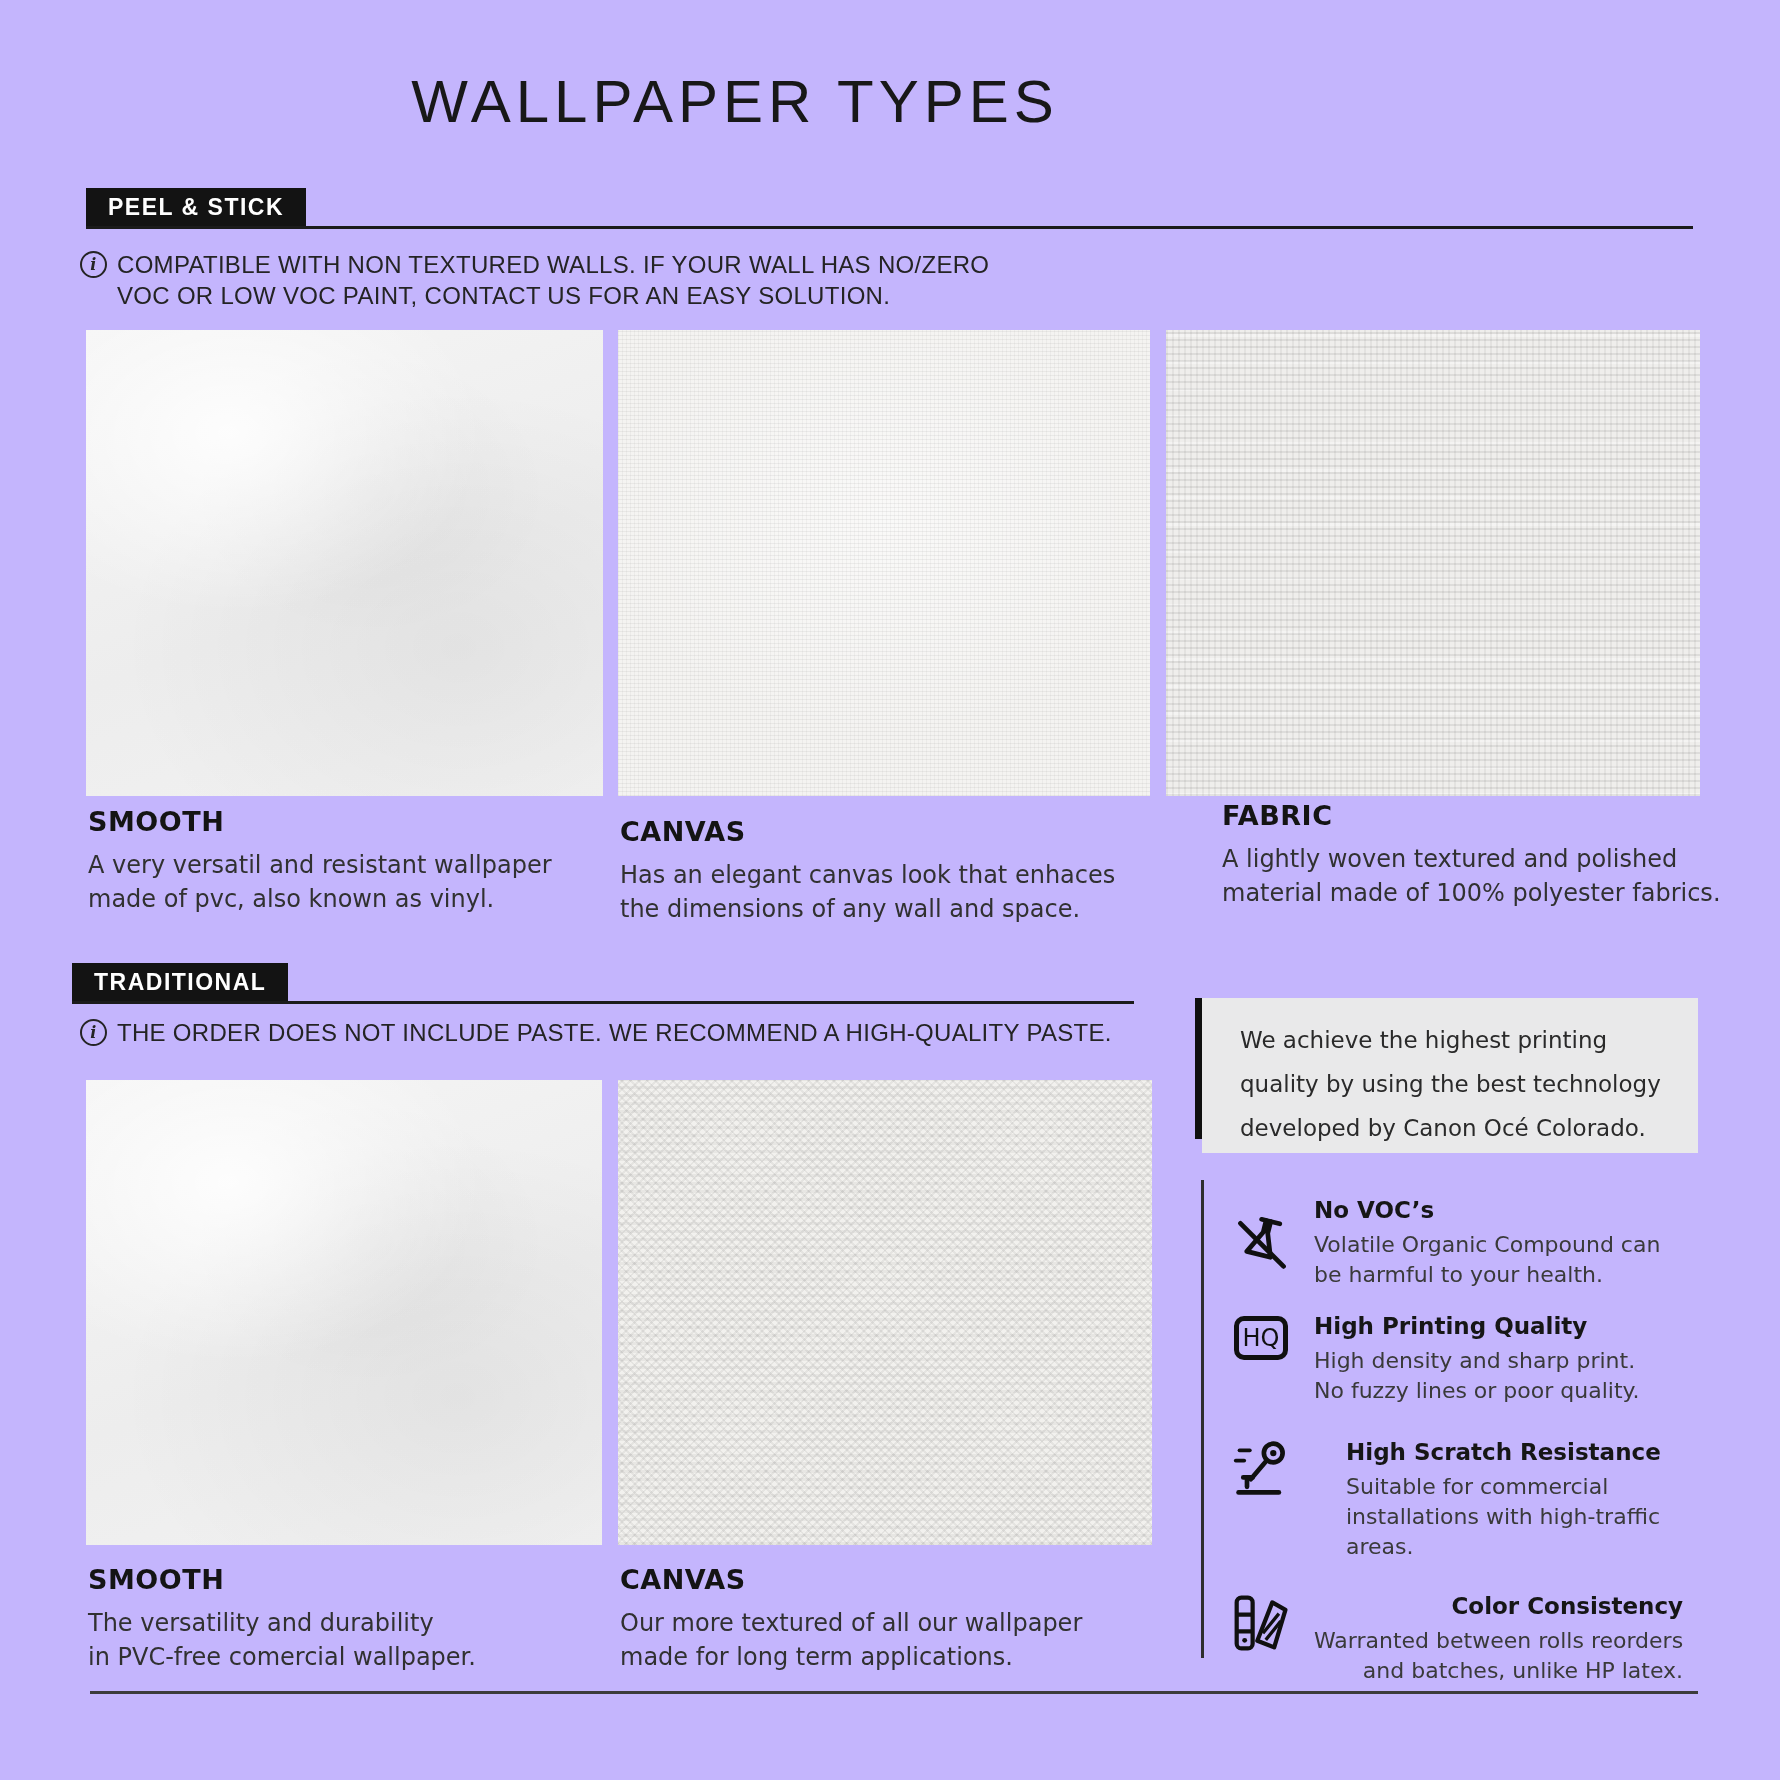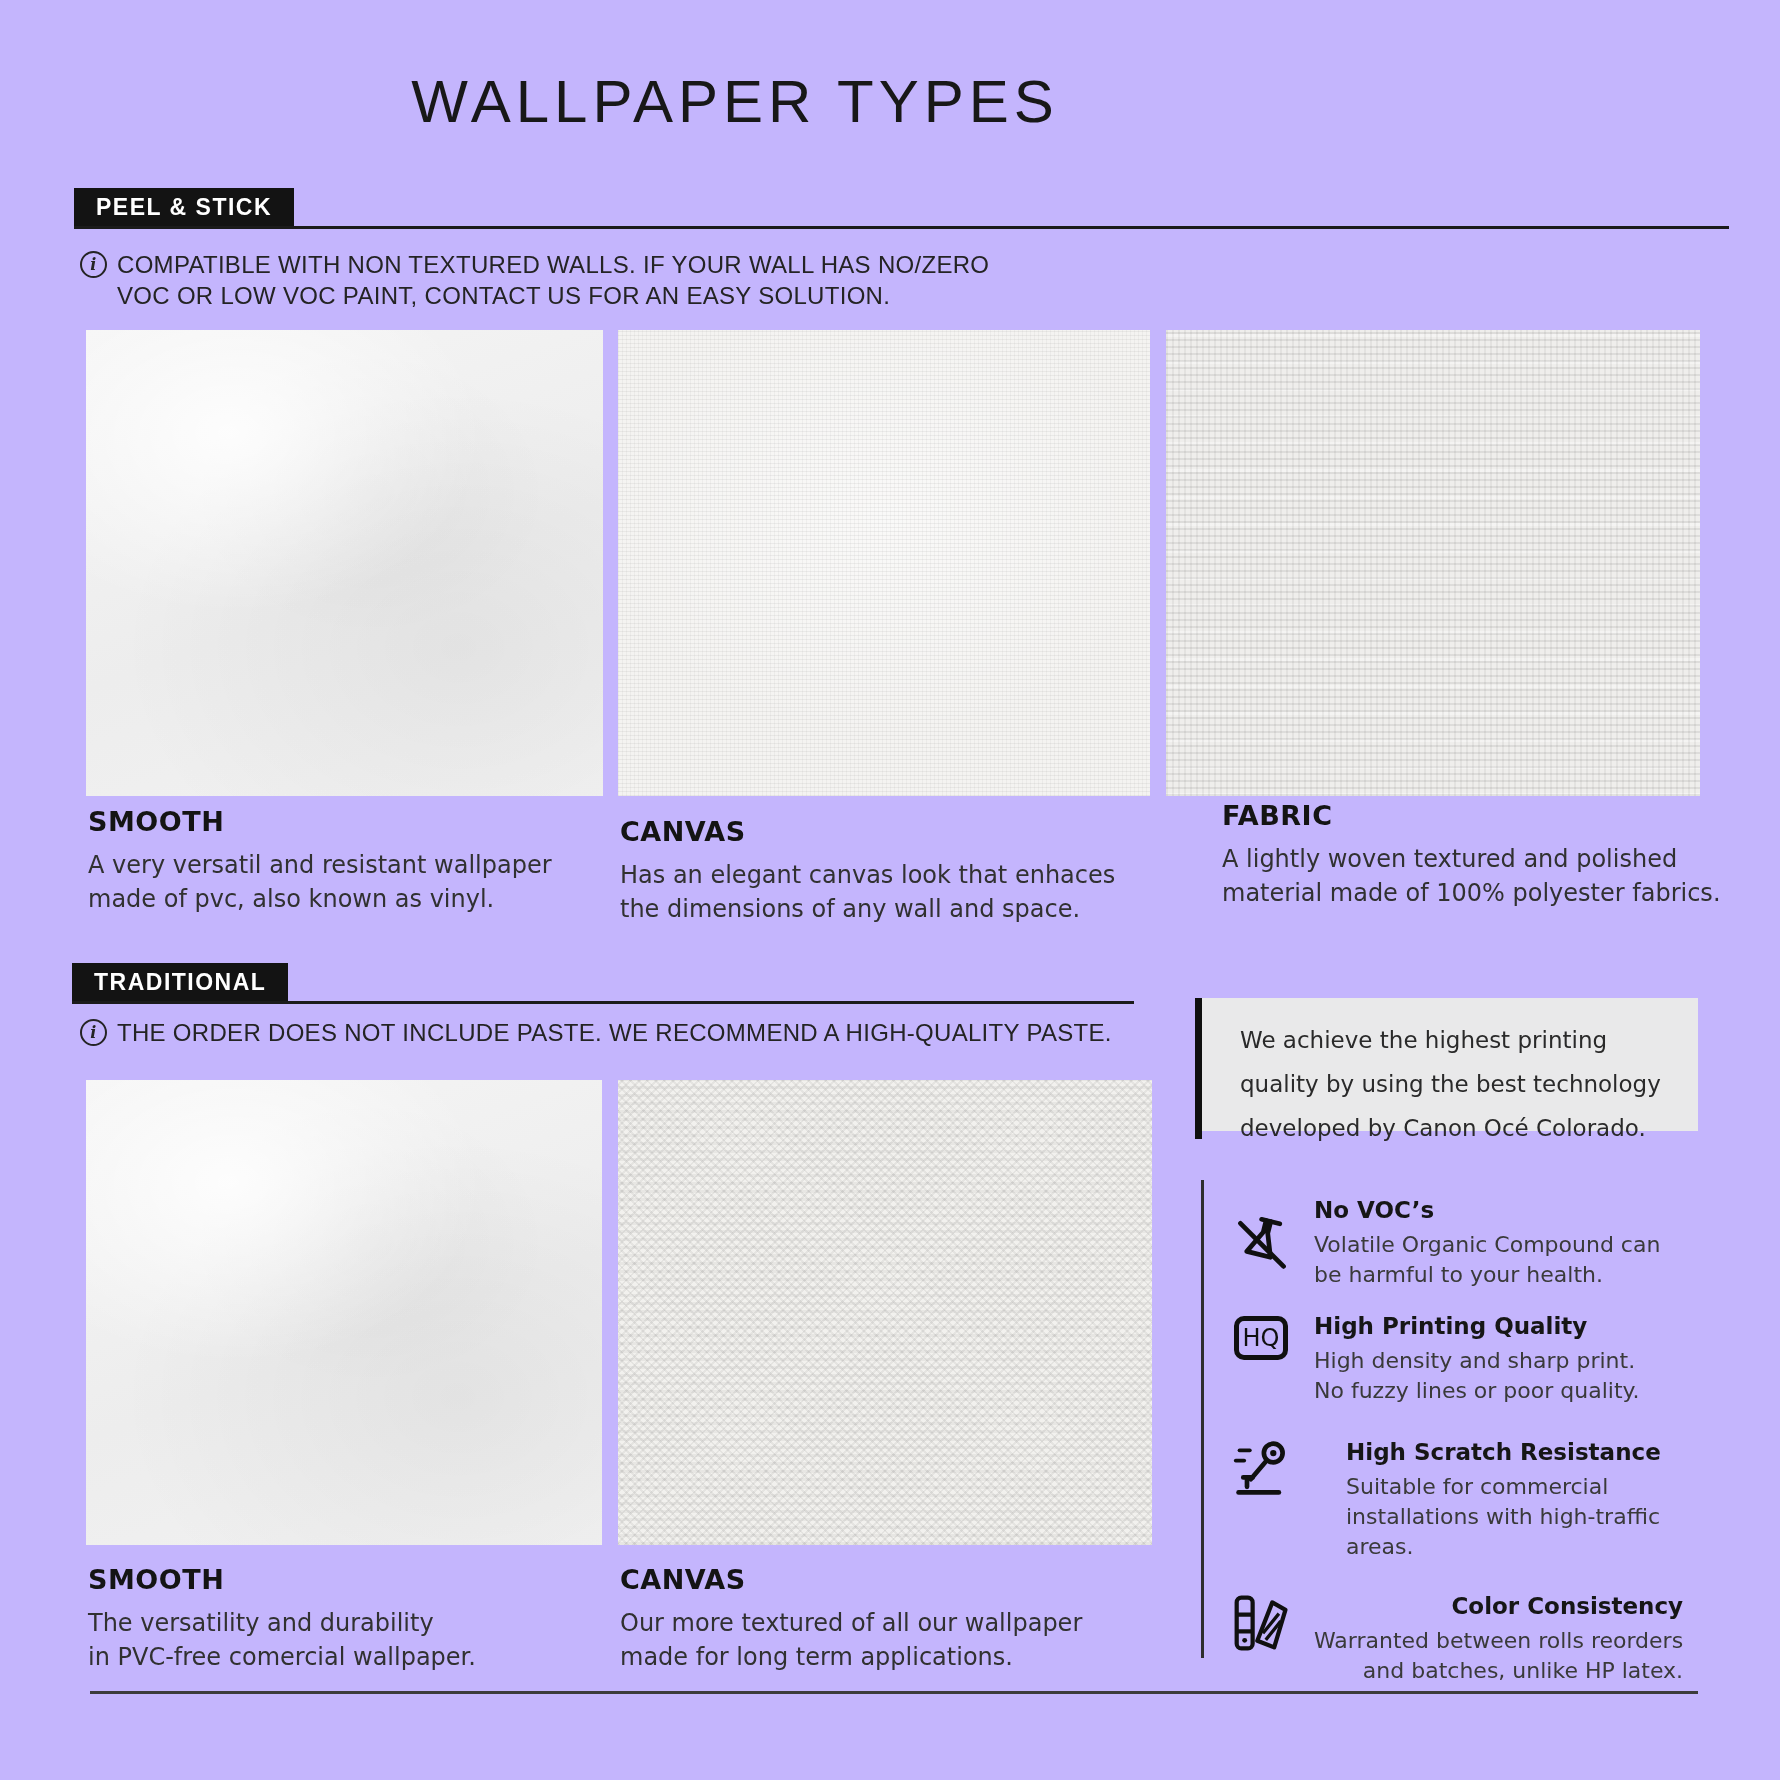--- a/index.html
+++ b/index.html
@@ -8,21 +8,21 @@
     font-family:"DejaVu Sans",sans-serif;color:#222;
   }
   
   .title-wrap{position:absolute;left:0;top:70px;width:1470px;text-align:center;}
   .page-title{
     font-family:"Liberation Sans",sans-serif;font-size:60px;font-weight:400;
     letter-spacing:5px;color:#181818;line-height:1.05;
   }
   
   .sec-hdr{position:absolute;border-bottom:3px solid #1b1b1b;height:38px;}
-  .sec1{left:74px;top:188px;width:1607px;padding-left:48px;}
+  .sec1{left:86px;top:188px;width:1607px;}
   .sec2{left:72px;top:963px;width:1062px;}
   .badge{
     position:absolute;left:0;top:0;height:38px;background:#131313;color:#ffffff;
     display:flex;align-items:center;padding:0 22px;
     font-family:"Liberation Sans",sans-serif;font-size:23px;font-weight:700;letter-spacing:1.5px;
     white-space:nowrap;
   }
   
   .note{position:absolute;display:flex;gap:10px;
     font-family:"Liberation Sans",sans-serif;font-size:24px;line-height:31px;
@@ -77,21 +77,21 @@
   .cap-desc{margin-top:11px;font-size:24px;line-height:34px;color:#313131;}
   .cap-desc span{display:block;}
   .c1{left:88px;top:806px;}
   .c2{left:620px;top:816px;}
   .c3{left:1222px;top:800px;}
   .c4{left:88px;top:1564px;}
   .c5{left:620px;top:1564px;}
   
   .quote-bar{position:absolute;left:1195px;top:998px;width:7px;height:141px;background:#101010;}
   .quote{
-    position:absolute;left:1202px;top:998px;width:496px;height:133px;background:#e9e9ea;
+    position:absolute;left:1202px;top:998px;width:496px;height:155px;background:#e9e9ea;
     box-sizing:border-box;padding:20px 0 0 38px;
     font-size:23px;line-height:44px;color:#2a2a2a;
   }
   
   .rail{position:absolute;left:1201px;top:1180px;width:3px;height:478px;background:#2e2e2e;}
   .feature{position:absolute;left:1232px;width:480px;display:flex;}
   .f1{top:1196px;align-items:center;}
   .f2{top:1312px;}
   .f3{top:1438px;gap:32px;}
   .f4{top:1592px;text-align:right;}

